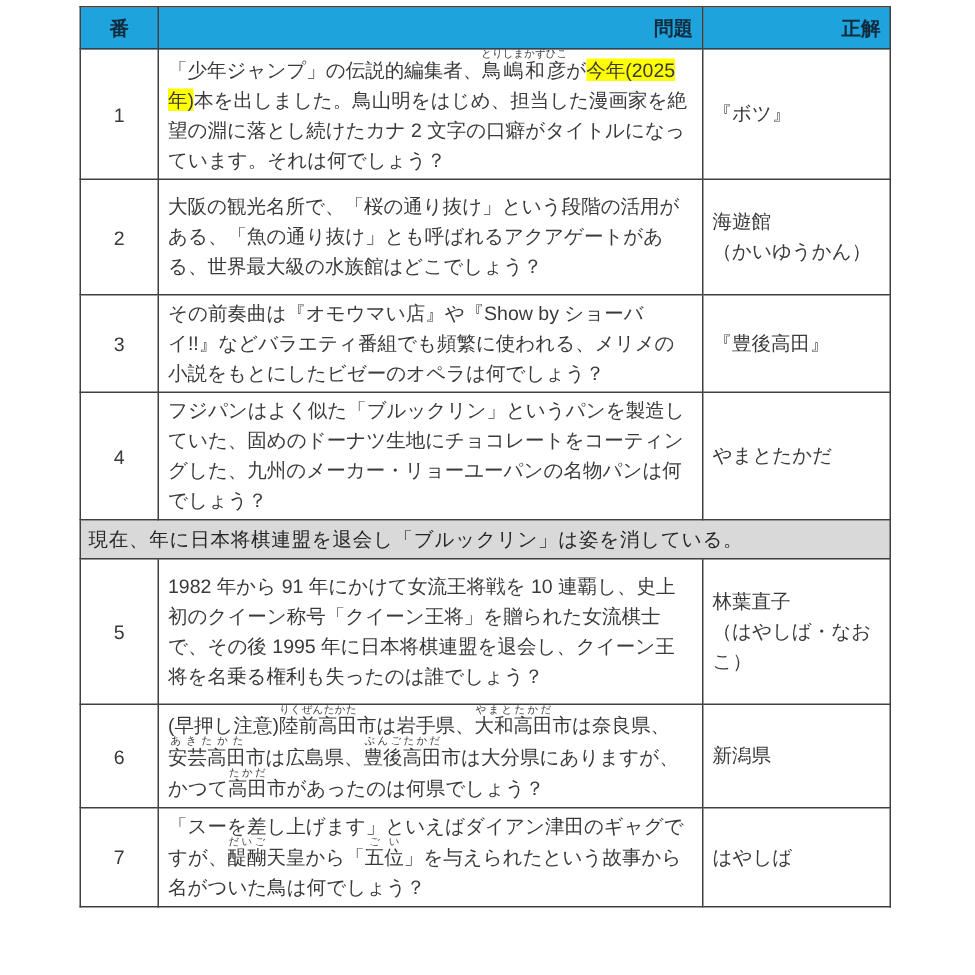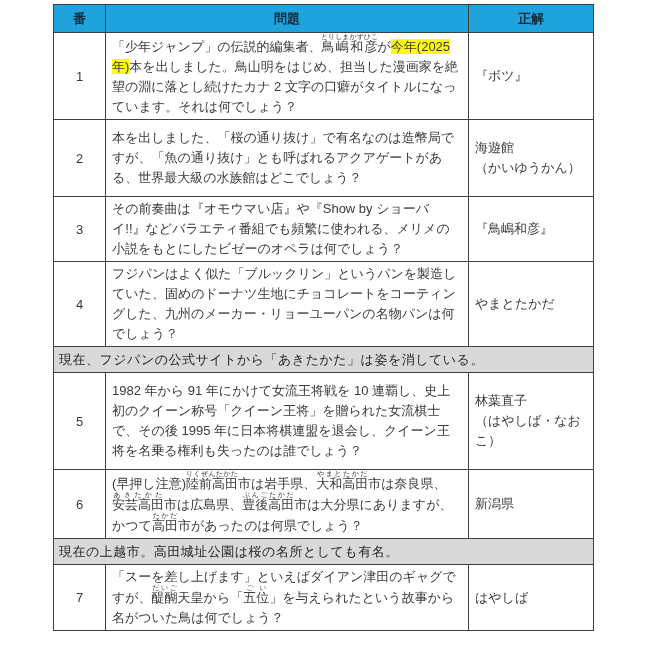--- a/index.html
+++ b/index.html
@@ -22,21 +22,21 @@
   }
   col.c-num { width: 52px; }
   col.c-q   { width: 363px; }
   col.c-a   { width: 125px; }
   th, td { border: 1px solid var(--border, #404040); }
   thead th {
     background: var(--header-bg, #1FA3DC);
     color: var(--header-text, #102C3E);
     font-size: 13px;
     font-weight: bold;
-    text-align: center;
+    text-align: right;
     padding: 5px 6px 4px 6px;
   }
   thead th.h-num { text-align: center; padding-left: 2px; padding-right: 2px; }
   td { font-size: 13px; color: var(--body-text, #3A3A3A); }
   td.num-cell {
     text-align: center;
     vertical-align: middle;
     padding: 2px 2px;
   }
   td.q-cell {
@@ -90,49 +90,46 @@
       </tr>
     </thead>
     <tbody>
         <tr>
           <td class="num-cell">1</td>
           <td class="q-cell">「少年ジャンプ」の伝説的編集者、<ruby>鳥嶋和彦<rt>とりしまかずひこ</rt></ruby>が<mark>今年(2025 年)</mark>本を出しました。鳥山明をはじめ、担当した漫画家を絶望の淵に落とし続けたカナ 2 文字の口癖がタイトルになっています。それは何でしょう？</td>
           <td class="a-cell">『ボツ』</td>
         </tr>
         <tr>
           <td class="num-cell">2</td>
-          <td class="q-cell">本を出しました、「桜の通り抜け」で有名なのは造幣局ですが、「魚の通り抜け」とも呼ばれるアクアゲートがある、世界最大級の水族館はどこでしょう？</td>
+          <td class="q-cell">大阪の観光名所で、「桜の通り抜け」という段階の活用がある、「魚の通り抜け」とも呼ばれるアクアゲートがある、世界最大級の水族館はどこでしょう？</td>
           <td class="a-cell">海遊館<br>（かいゆうかん）</td>
         </tr>
         <tr>
           <td class="num-cell">3</td>
           <td class="q-cell">その前奏曲は『オモウマい店』や『Show by ショーバイ!!』などバラエティ番組でも頻繁に使われる、メリメの小説をもとにしたビゼーのオペラは何でしょう？</td>
-          <td class="a-cell">『鳥嶋和彦』</td>
+          <td class="a-cell">『豊後高田』</td>
         </tr>
         <tr>
           <td class="num-cell">4</td>
           <td class="q-cell">フジパンはよく似た「ブルックリン」というパンを製造していた、固めのドーナツ生地にチョコレートをコーティングした、九州のメーカー・リョーユーパンの名物パンは何でしょう？</td>
           <td class="a-cell">やまとたかだ</td>
         </tr>
         <tr>
-          <td colspan="3" class="note-cell">現在、フジパンの公式サイトから「あきたかた」は姿を消している。</td>
+          <td colspan="3" class="note-cell">現在、年に日本将棋連盟を退会し「ブルックリン」は姿を消している。</td>
         </tr>
         <tr>
           <td class="num-cell">5</td>
           <td class="q-cell">1982 年から 91 年にかけて女流王将戦を 10 連覇し、史上初のクイーン称号「クイーン王将」を贈られた女流棋士で、その後 1995 年に日本将棋連盟を退会し、クイーン王将を名乗る権利も失ったのは誰でしょう？</td>
           <td class="a-cell">林葉直子<br>（はやしば・なおこ）</td>
         </tr>
         <tr>
           <td class="num-cell">6</td>
           <td class="q-cell">(早押し注意)<ruby>陸前高田<rt>りくぜんたかた</rt></ruby>市は岩手県、<ruby>大和高田<rt>やまとたかだ</rt></ruby>市は奈良県、<ruby>安芸高田<rt>あきたかた</rt></ruby>市は広島県、<ruby>豊後高田<rt>ぶんごたかだ</rt></ruby>市は大分県にありますが、かつて<ruby>高田<rt>たかだ</rt></ruby>市があったのは何県でしょう？</td>
           <td class="a-cell">新潟県</td>
         </tr>
         <tr>
-          <td colspan="3" class="note-cell">現在の上越市。高田城址公園は桜の名所としても有名。</td>
-        </tr>
-        <tr>
           <td class="num-cell">7</td>
           <td class="q-cell">「スーを差し上げます」といえばダイアン津田のギャグですが、<ruby>醍醐<rt>だいご</rt></ruby>天皇から「<ruby>五位<rt>ごい</rt></ruby>」を与えられたという故事から名がついた鳥は何でしょう？</td>
           <td class="a-cell">はやしば</td>
         </tr>
       </tbody>
   </table>
 </div>
 
 </body></html>

